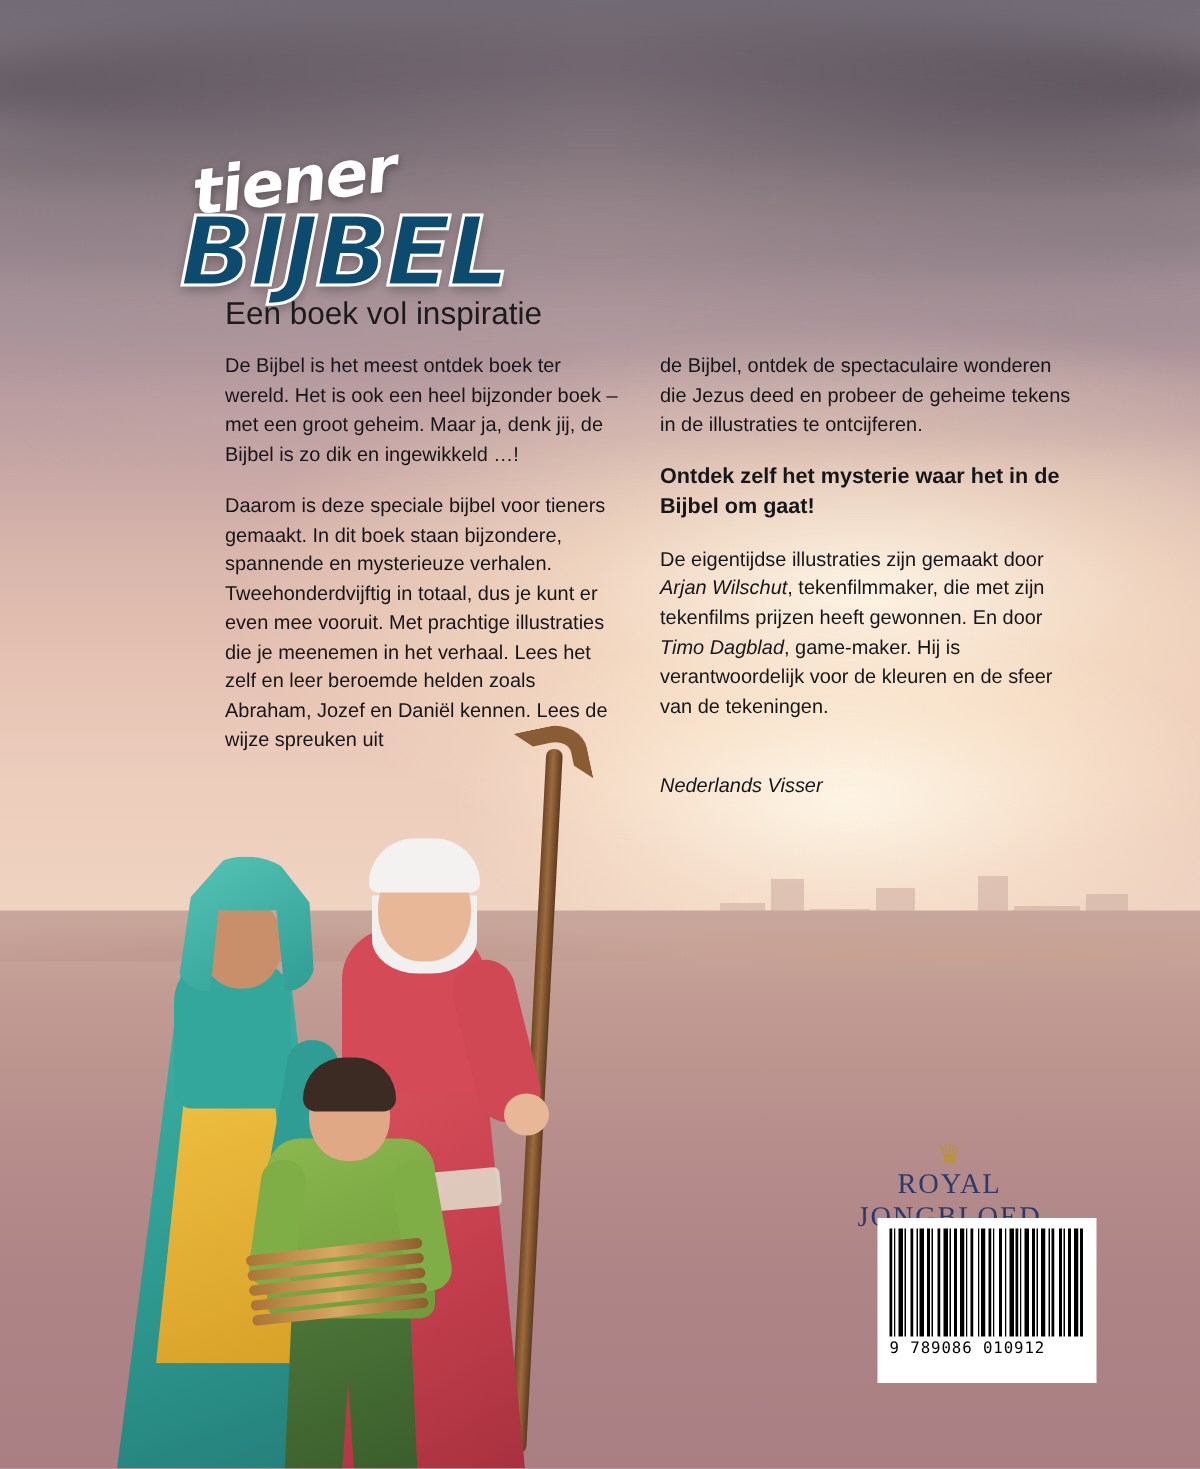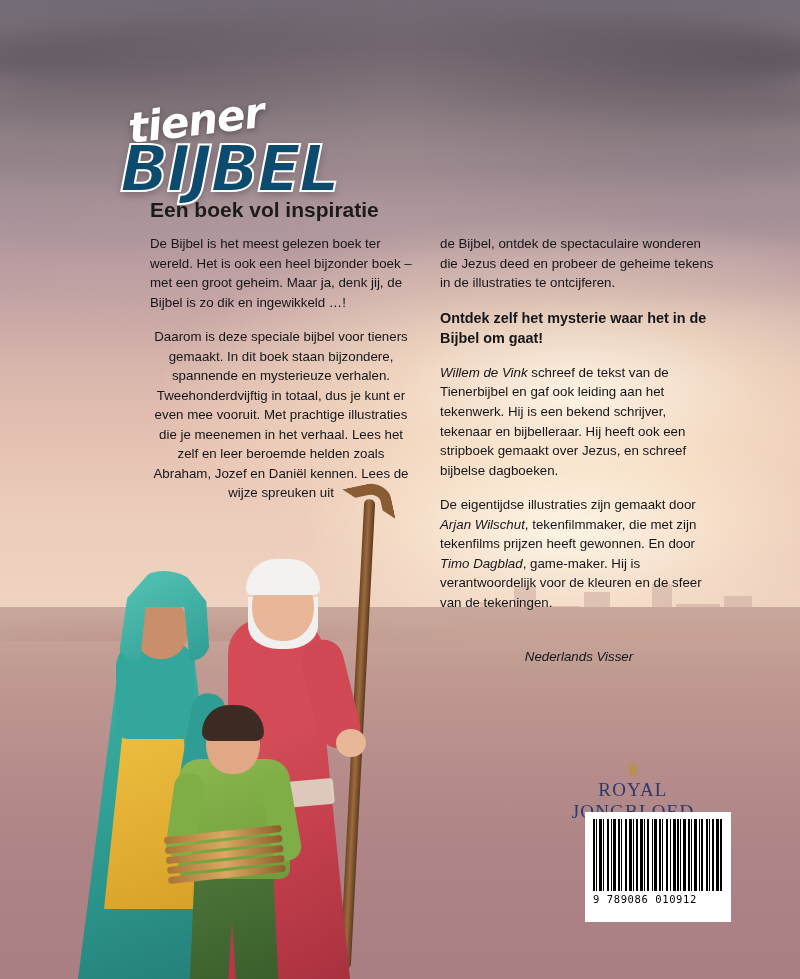--- a/index.html
+++ b/index.html
@@ -119,33 +119,33 @@
     letter-spacing: -2px;
     -webkit-text-stroke: 2px #ffffff;
     text-shadow: 0 3px 8px rgba(0,0,0,.28);
   }
 
   
   .subtitle {
     position: absolute;
     left: 150px; top: 198px;
     font-size: 21px;
-    font-weight: 700;
+    font-weight: 400;
     color: #1b1b1b;
   }
   .col {
     position: absolute;
     font-size: 13.3px;
     line-height: 1.47;
     color: #16161a;
   }
   .col-left  { left: 150px; top: 234px;  width: 262px; }
   .col-right { left: 440px; top: 234px;  width: 278px; }
   .col p { margin-bottom: 15px; }
-  .col p:last-child { margin-bottom: 0; text-align: center; }
+  .col p:last-child { margin-bottom: 0; }
   .lead-bold {
     font-weight: 700;
     font-size: 14.4px;
     line-height: 1.4;
     margin-bottom: 16px;
   }
   .authors em { font-style: italic; }
   .quote {
     font-weight: 700;
     font-size: 13.3px;
@@ -386,30 +386,27 @@
   </div>
 
   <div class="logo">
     <div class="tiener">tiener</div>
     <div class="bijbel">BIJBEL</div>
   </div>
 
   <div class="subtitle">Een boek vol inspiratie</div>
 
   <div class="col col-left">
-    <p>De Bijbel is het meest gelezen boek ter wereld. Het is ook een heel bijzonder boek – met een groot geheim. Maar ja, denk jij, de Bijbel is zo dik en ingewikkeld …!</p>
+    <p>De Bijbel is het meest ontdek boek ter wereld. Het is ook een heel bijzonder boek – met een groot geheim. Maar ja, denk jij, de Bijbel is zo dik en ingewikkeld …!</p>
     <p>Daarom is deze speciale bijbel voor tieners gemaakt. In dit boek staan bijzondere, spannende en mysterieuze verhalen. Tweehonderdvijftig in totaal, dus je kunt er even mee vooruit. Met prachtige illustraties die je meenemen in het verhaal. Lees het zelf en leer beroemde helden zoals Abraham, Jozef en Daniël kennen. Lees de wijze spreuken uit</p>
   </div>
 
   <div class="col col-right">
     <p>de Bijbel, ontdek de spectaculaire wonderen die Jezus deed en probeer de geheime tekens in de illustraties te ontcijferen.</p>
     <p class="lead-bold">Ontdek zelf  het mysterie waar het in de Bijbel om gaat!</p>
-    <p class="authors">
-      <em>Willem de Vink</em><span> schreef de tekst van de Tienerbijbel en gaf ook leiding aan het tekenwerk. Hij is een bekend schrijver, tekenaar en bijbelleraar. Hij heeft ook een stripboek gemaakt over Jezus, en schreef bijbelse dagboeken.</span>
-    </p>
     <p class="authors">
       <span>De eigentijdse illustraties zijn gemaakt door </span><em>Arjan Wilschut</em><span>, tekenfilmmaker, die met zijn tekenfilms prijzen heeft gewonnen. En door </span><em>Timo Dagblad</em><span>, game-maker. Hij is verantwoordelijk voor de kleuren en de sfeer van de tekeningen.</span>
     </p>
     <p class="quote">
       <br>
       <span class="src">Nederlands Visser</span>
     </p>
   </div>
 
   <div class="publisher">

